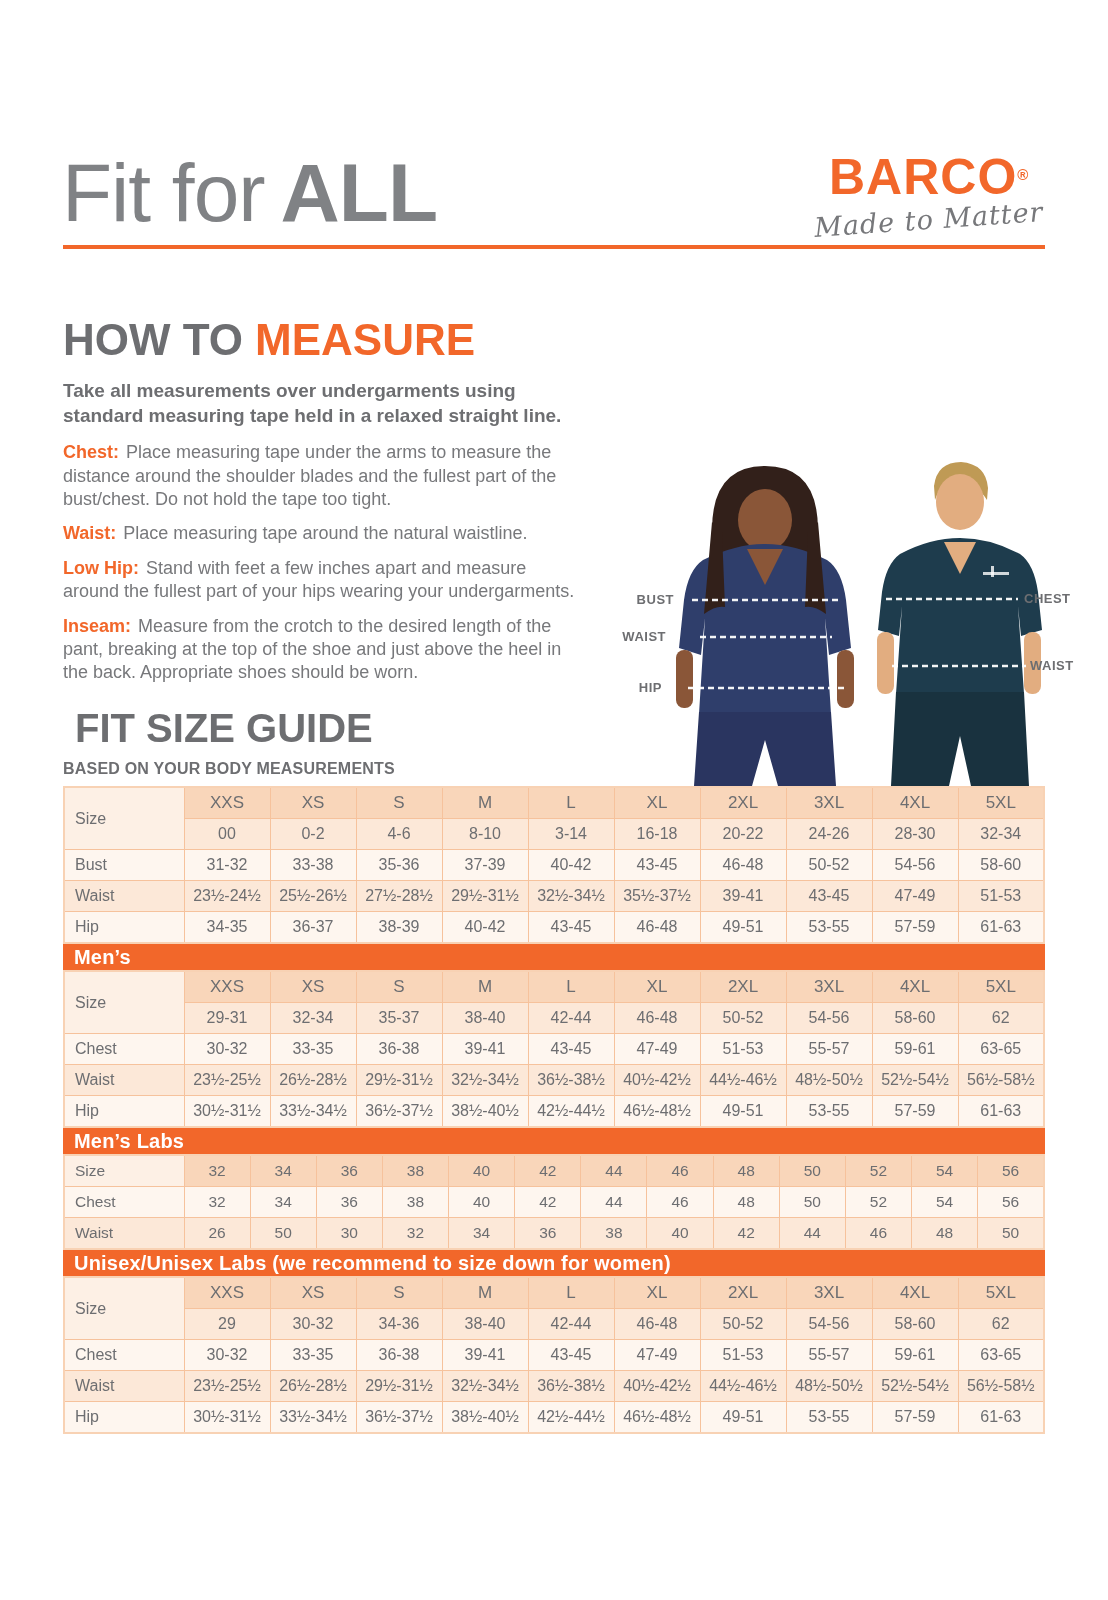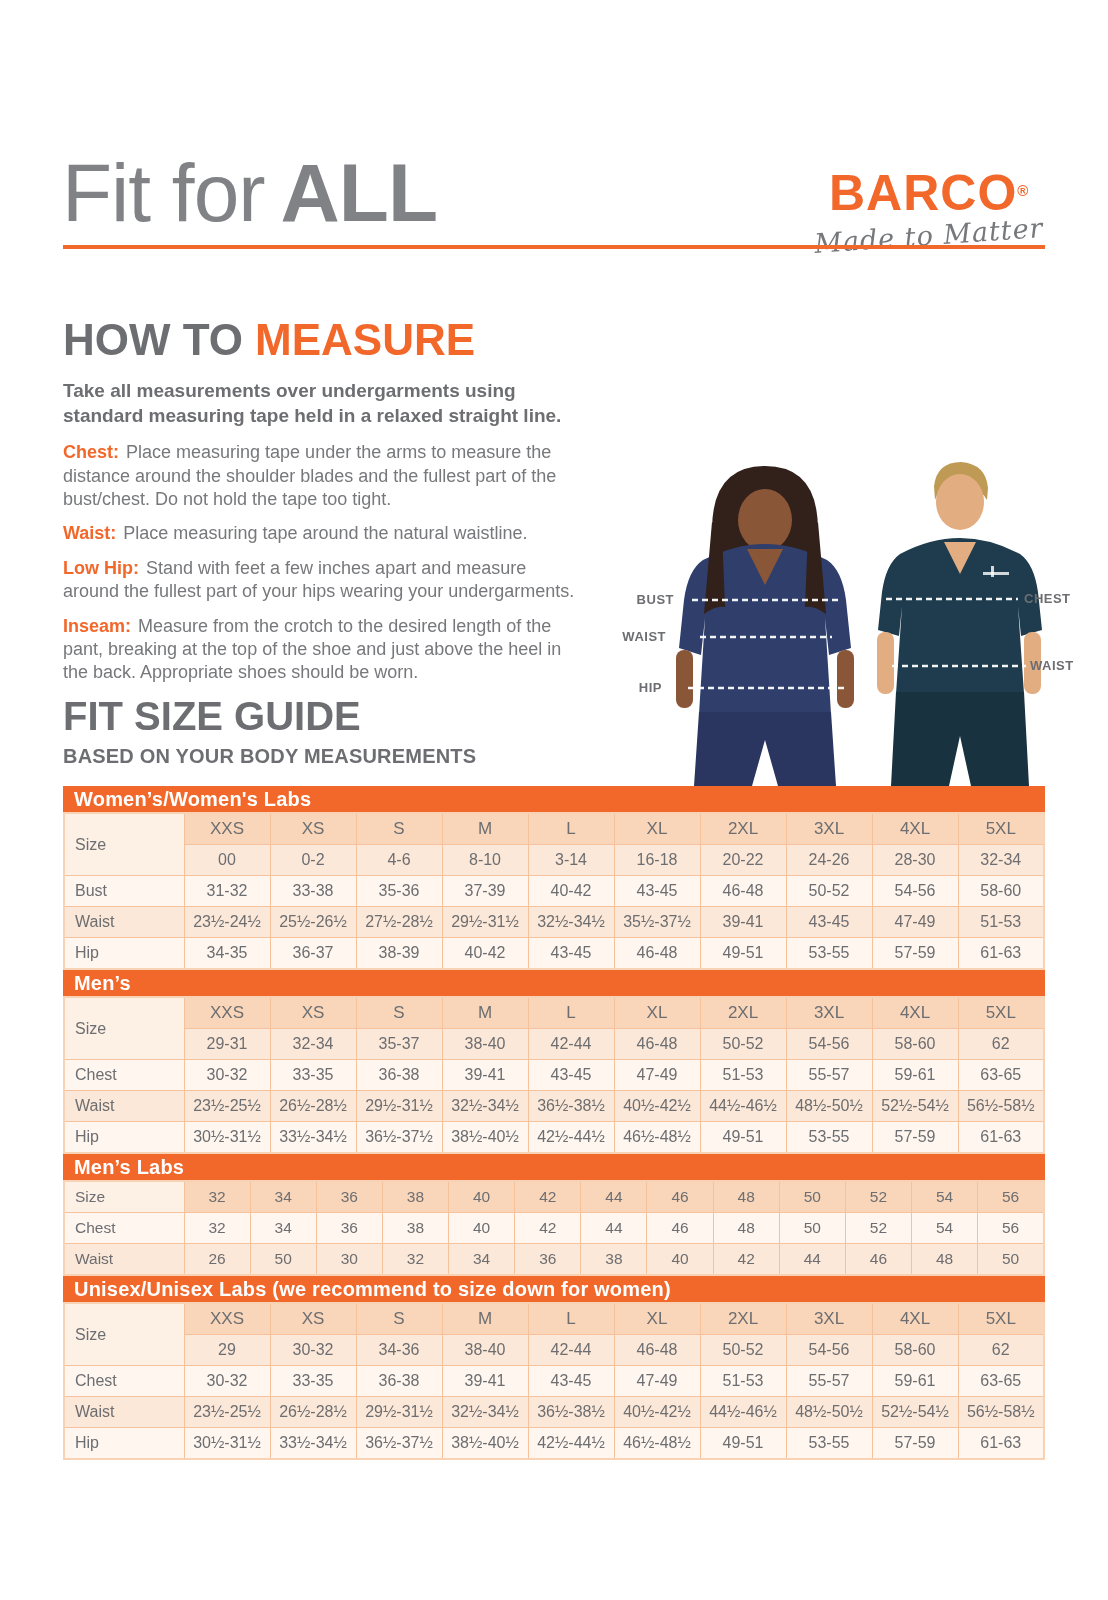--- a/index.html
+++ b/index.html
@@ -6,21 +6,21 @@
   .page {
     position:relative; width:1108px; height:1600px; background:#ffffff;
     margin:0 auto; overflow:hidden;
     font-family:"Liberation Sans", sans-serif; color:#6d6e71;
   }
 
   
   .doc-title { position:absolute; left:62px; top:152px; font-size:82px; line-height:1; color:#808285; letter-spacing:-1px; }
   .doc-title .t-reg  { font-weight:500; margin-right:16px; }
   .doc-title .t-bold { font-weight:800; }
-  .logo-block { position:absolute; right:64px; top:168px; text-align:center; }
+  .logo-block { position:absolute; right:64px; top:152px; text-align:center; }
   .logo-brand { font-size:50px; font-weight:800; color:#f2672a; letter-spacing:1px; line-height:1; }
   .logo-reg   { font-size:15px; vertical-align:14px; font-weight:700; }
   .logo-tagline { font-family:"DejaVu Serif", serif; font-style:italic; font-size:27px; color:#77787b;
                   transform:rotate(-4deg); margin-top:2px; letter-spacing:1px; }
   .header-rule { position:absolute; left:63px; width:982px; top:245px; height:4px; background:#f2672a; }
 
   
   .measure-block { position:absolute; left:63px; top:318px; width:520px; }
   .h2 { font-size:44px; font-weight:800; line-height:1; margin:0 0 16px 0; letter-spacing:0; }
   .h2 .part1 { color:#6d6e71; margin-right:12px; }
@@ -33,22 +33,22 @@
   .figure-block { position:absolute; left:600px; top:422px; width:508px; height:364px; }
   .fig-label { position:absolute; font-size:13px; font-weight:700; color:#6d6e71; letter-spacing:0.5px; text-align:right; }
   .fl-bust   { left:20px;  top:170px; width:54px; }
   .fl-waistw { left:12px;  top:207px; width:54px; }
   .fl-hip    { left:24px;  top:258px; width:38px; }
   .fl-chest  { left:424px; top:169px; width:80px; text-align:left; }
   .fl-waistm { left:430px; top:236px; width:76px; text-align:left; }
 
   
   .guide-heading { position:absolute; left:63px; top:696px; }
-  .guide-heading .h-main { font-size:40px; font-weight:800; color:#6d6e71; line-height:1; margin:0; }
-  .guide-heading .h-sub  { font-size:20px; font-weight:700; color:#6d6e71; margin-top:9px; letter-spacing:0.2px; }
+  .guide-heading .h-main { font-size:40px; font-weight:800; color:#6d6e71; line-height:1; margin:12px; }
+  .guide-heading .h-sub  { font-size:16px; font-weight:700; color:#6d6e71; margin-top:9px; letter-spacing:0.2px; }
 
   .tables-block { position:absolute; left:63px; top:786px; width:982px; }
   .table-bar { height:26px; line-height:26px; background:#f2672a; color:#ffffff;
                font-size:20px; font-weight:700; padding-left:11px; letter-spacing:0.2px; }
   table.size-grid { width:100%; border-collapse:collapse; table-layout:fixed;
                     border:2px solid #f8d2b4; background:#ffffff; }
   .size-grid td { border:1px solid #f6c29c; height:30px; padding:0; text-align:center;
                   font-size:16px; color:#6d6e71; overflow:hidden; white-space:nowrap; }
   .size-grid td.size-name, .size-grid td.row-name { text-align:left; padding-left:10px; }
   .size-grid td.size-name { background:#fdf0e5; }
@@ -126,21 +126,20 @@
     <div class="fig-label fl-waistm">WAIST</div>
   </div>
 
   <div class="guide-heading">
     <h2 class="h-main">FIT SIZE GUIDE</h2>
     <div class="h-sub">BASED ON YOUR BODY MEASUREMENTS</div>
   </div>
 
   <div class="tables-block">
     <div class="size-table">
-        <div class="table-bar">Women’s/Women's Labs</div>
         <table class="size-grid">
           <colgroup>
             <col style="width: 120px;">
             <col>
             <col>
             <col>
             <col>
             <col>
             <col>
             <col>

